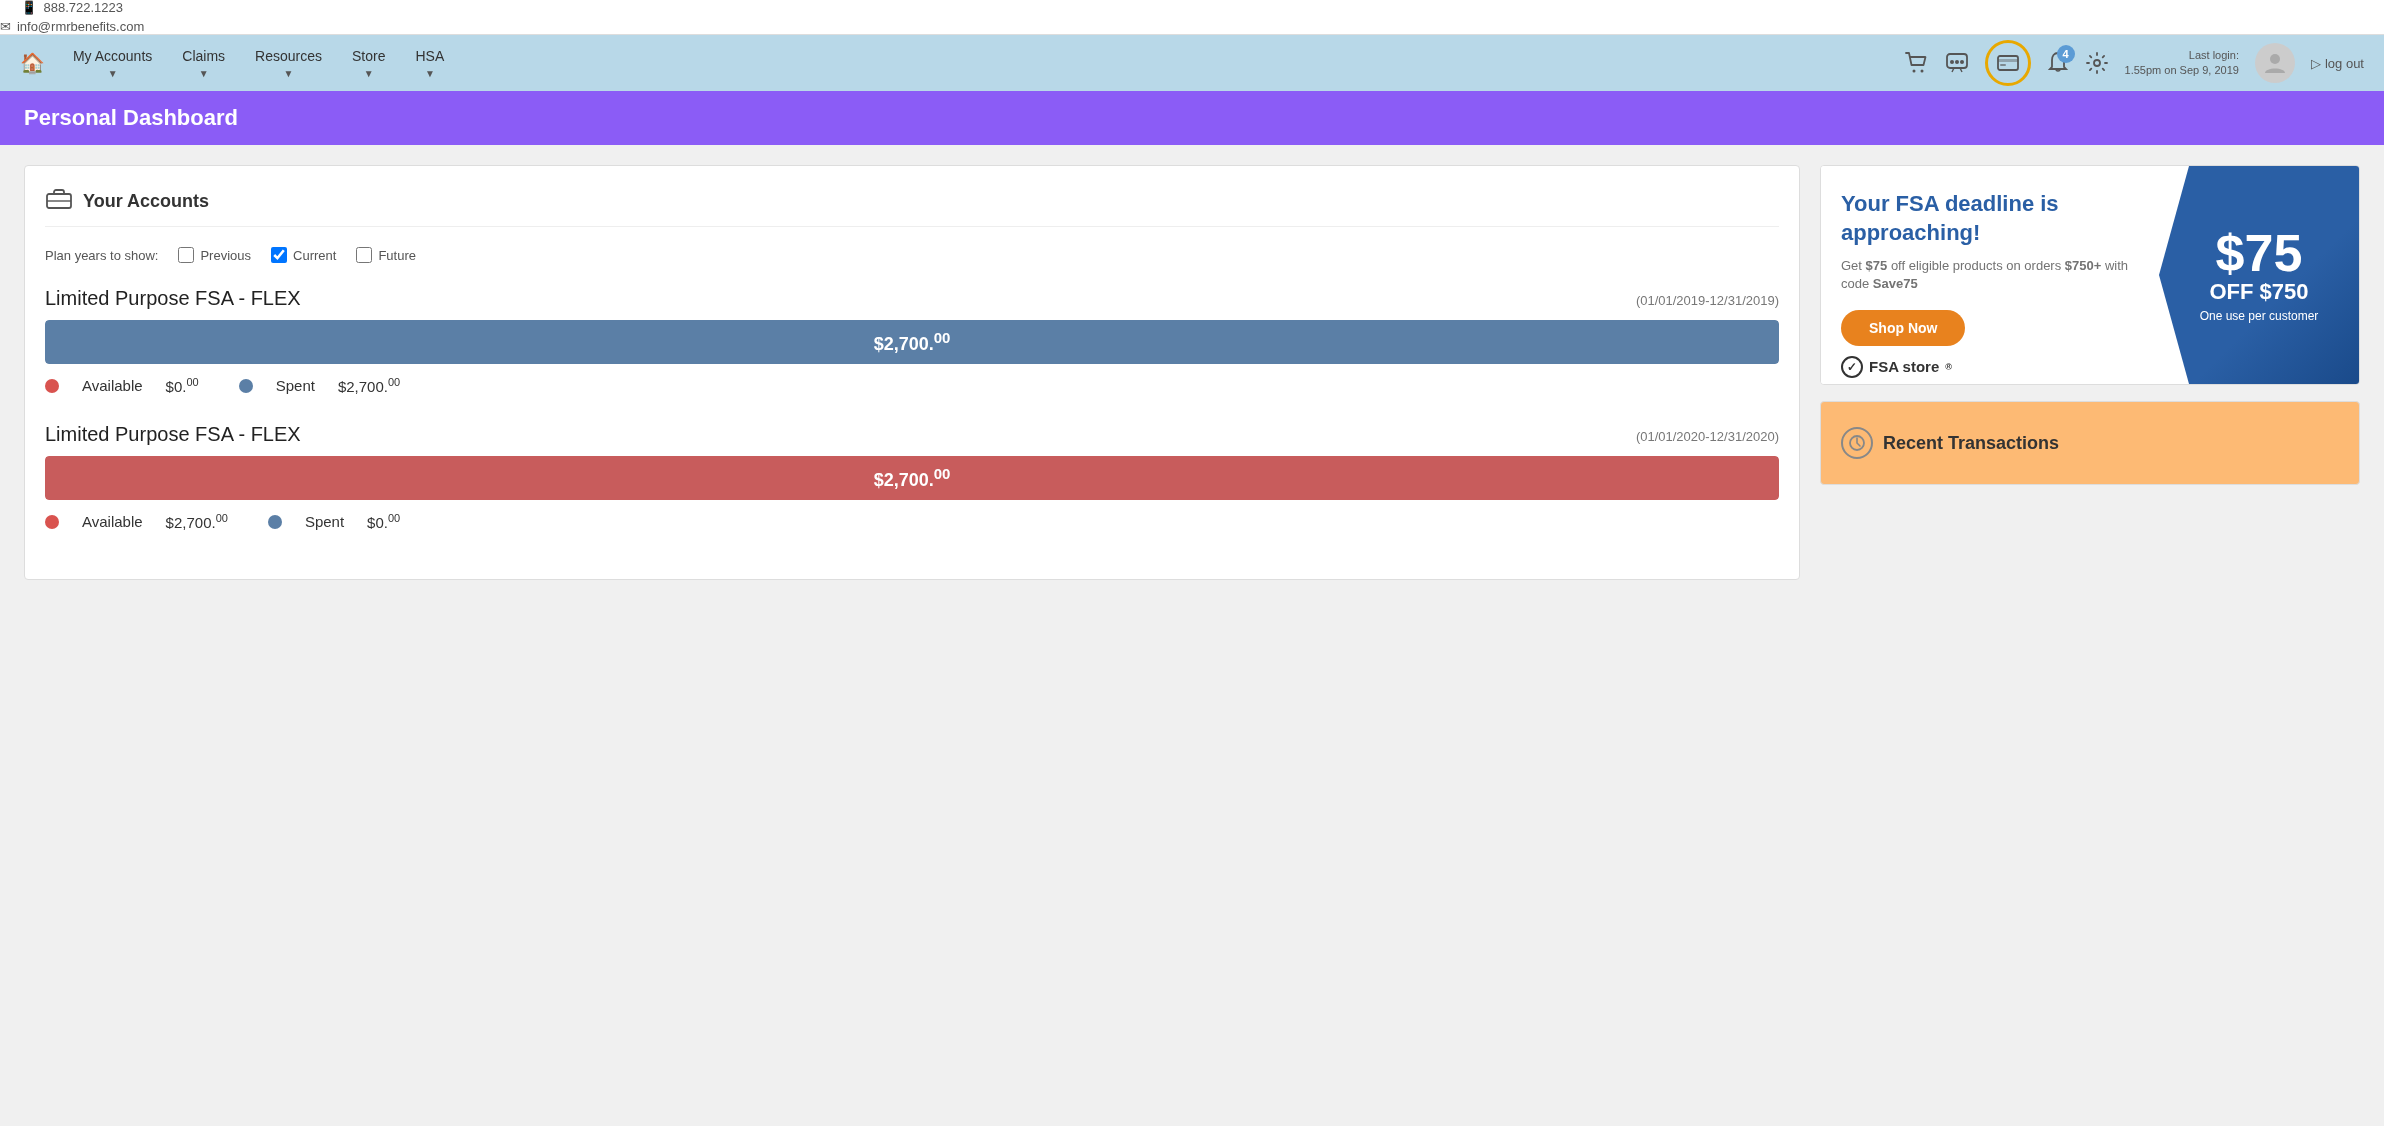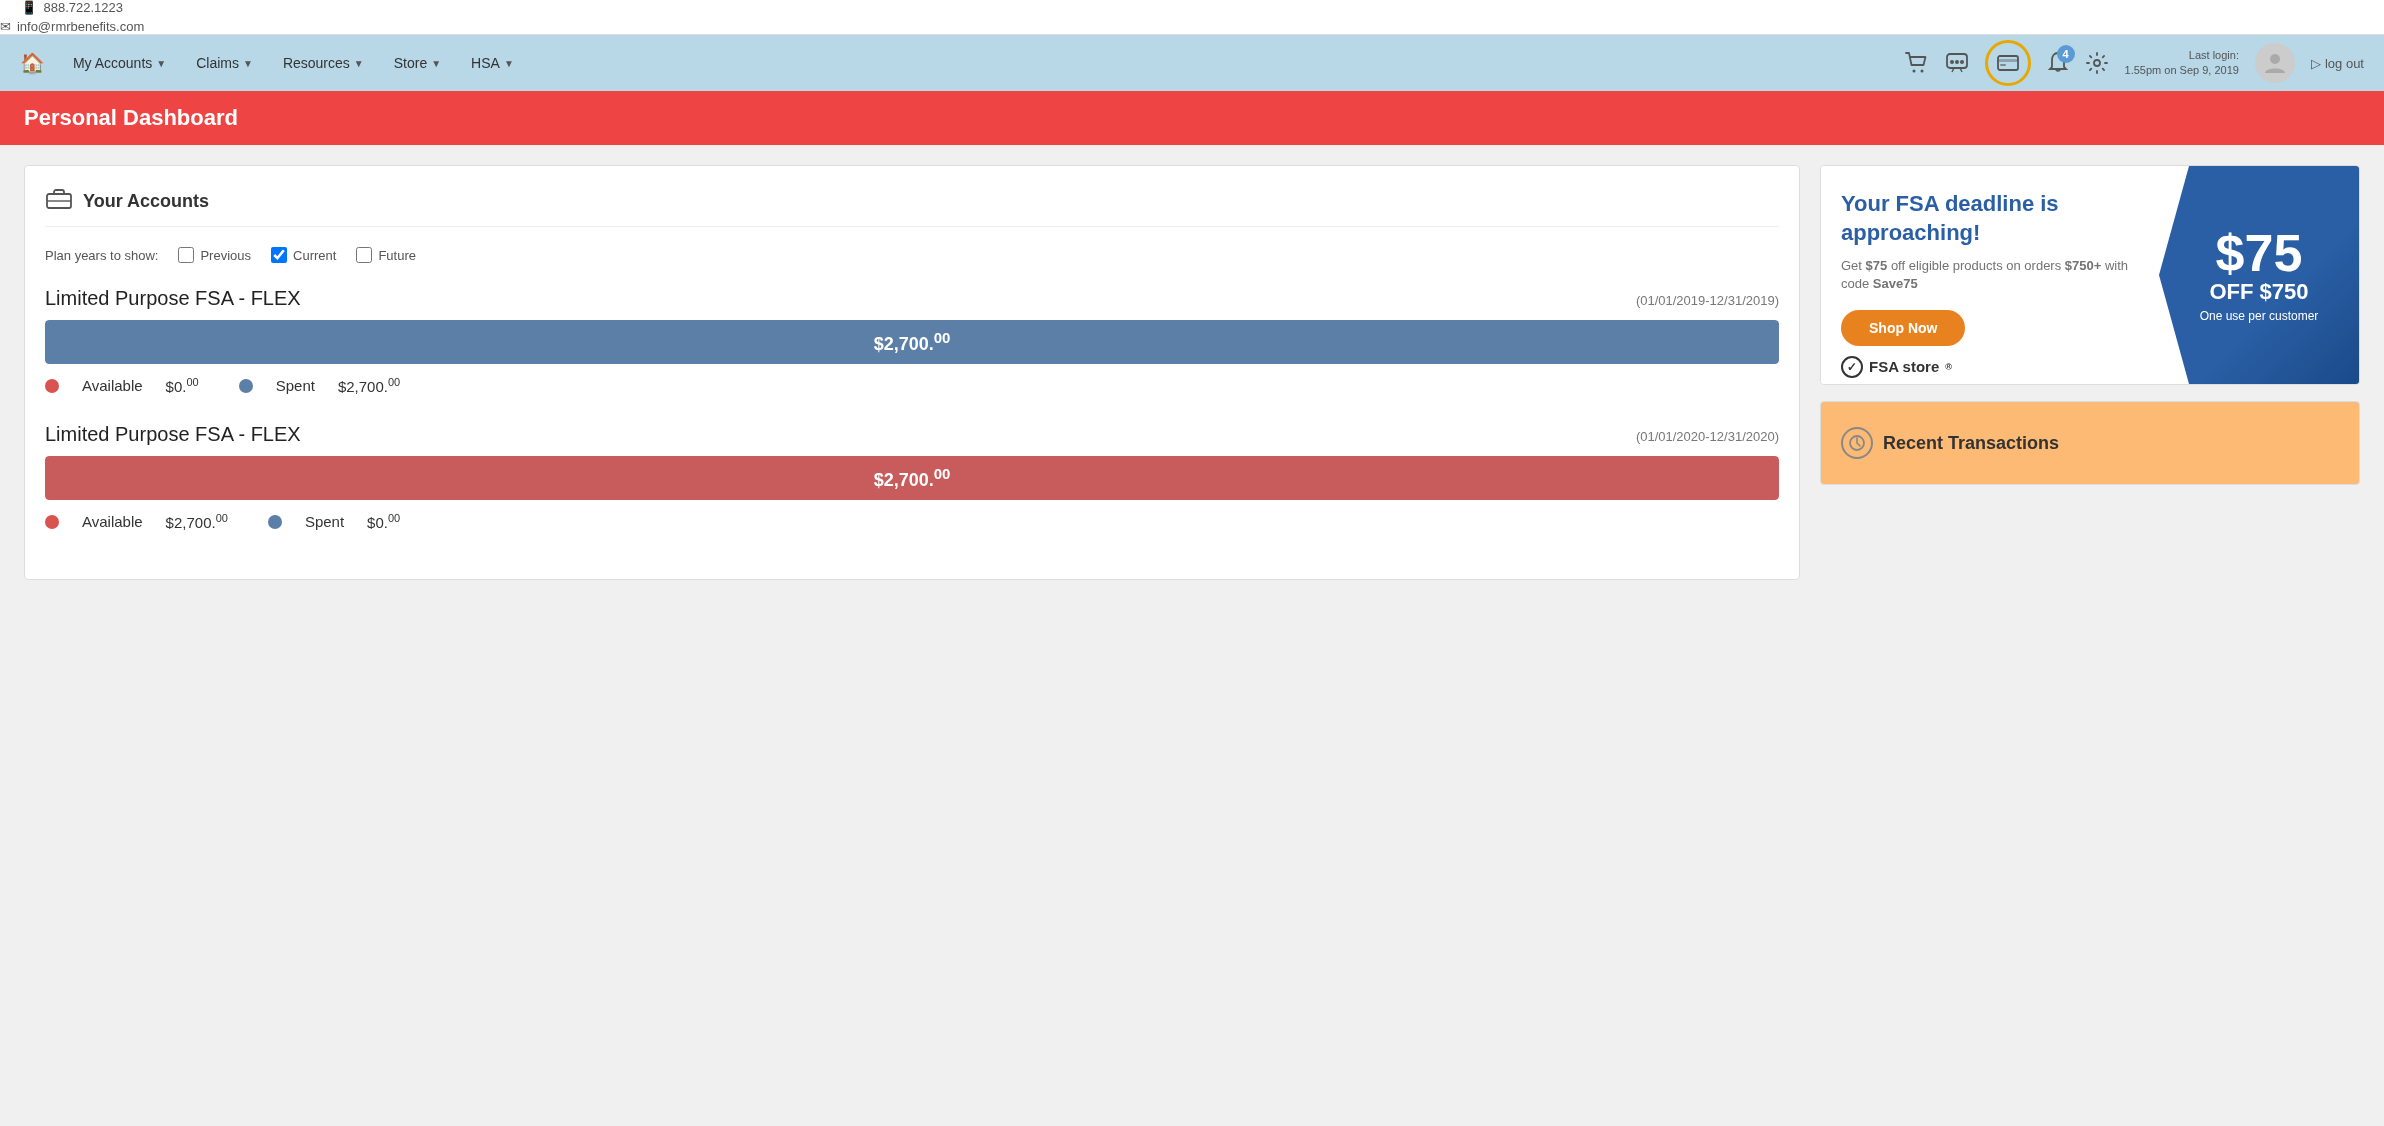--- a/index.html
+++ b/index.html
@@ -35,20 +35,21 @@
     }
     .nav-item {
       display: flex;
       align-items: center;
       gap: 4px;
       padding: 6px 12px;
       color: #333;
       font-size: 14px;
       cursor: pointer;
       font-weight: 500;
+      flex-direction: column;
     }
     .chevron { font-size: 10px; color: #555; }
 
     .nav-right {
       display: flex;
       align-items: center;
       gap: 16px;
     }
     .nav-icon-btn {
       position: relative;
@@ -103,21 +104,21 @@
       display: flex;
       align-items: center;
       gap: 4px;
       color: #555;
       font-size: 13px;
       cursor: pointer;
     }
 
     
     .page-title-bar {
-      background: #ef4444;
+      background: #8b5cf6;
       padding: 14px 24px;
     }
     .page-title-bar h1 {
       color: white;
       font-size: 22px;
       font-weight: bold;
     }
 
     
     .main-content {

